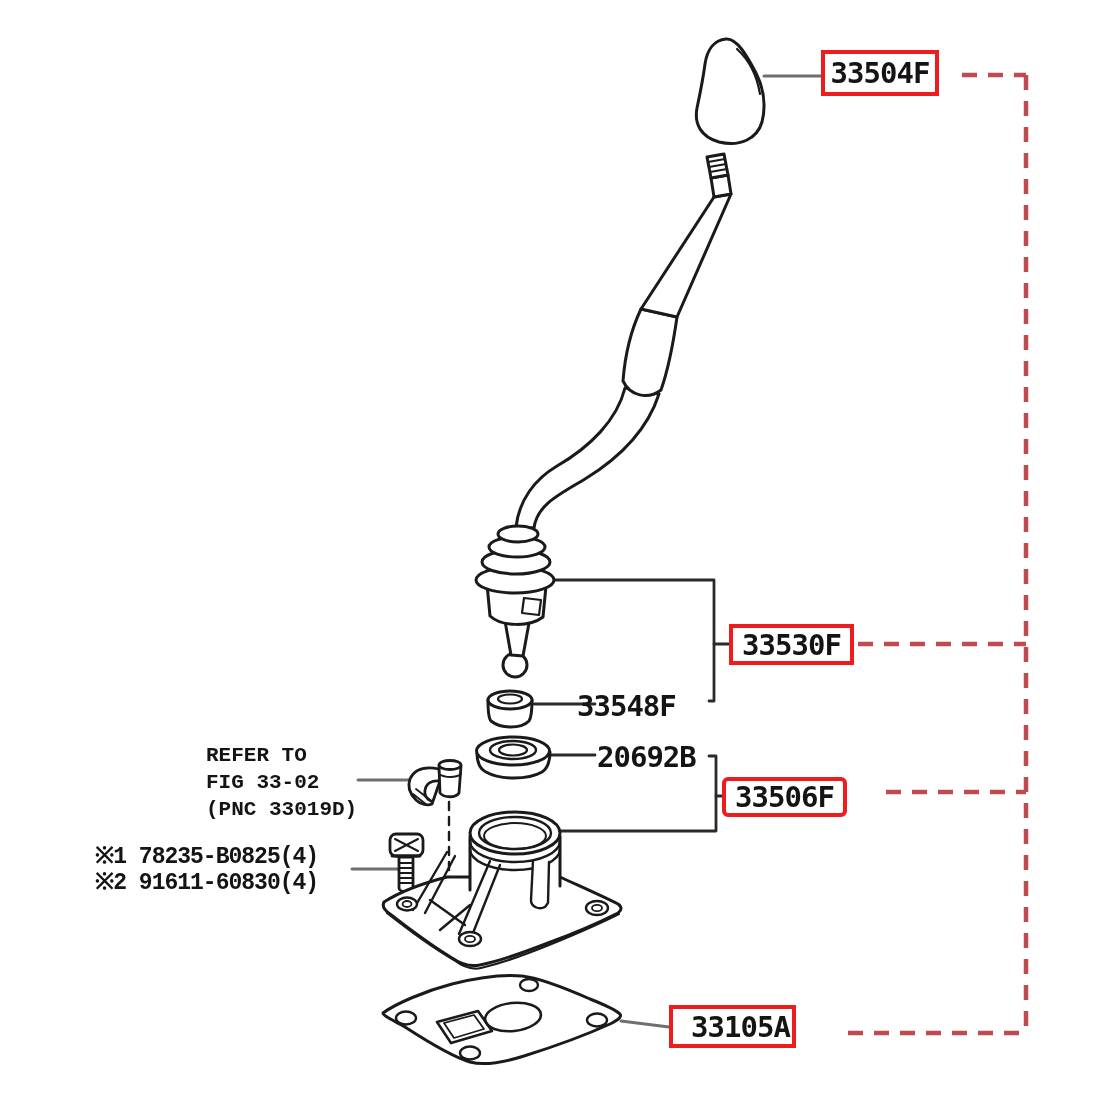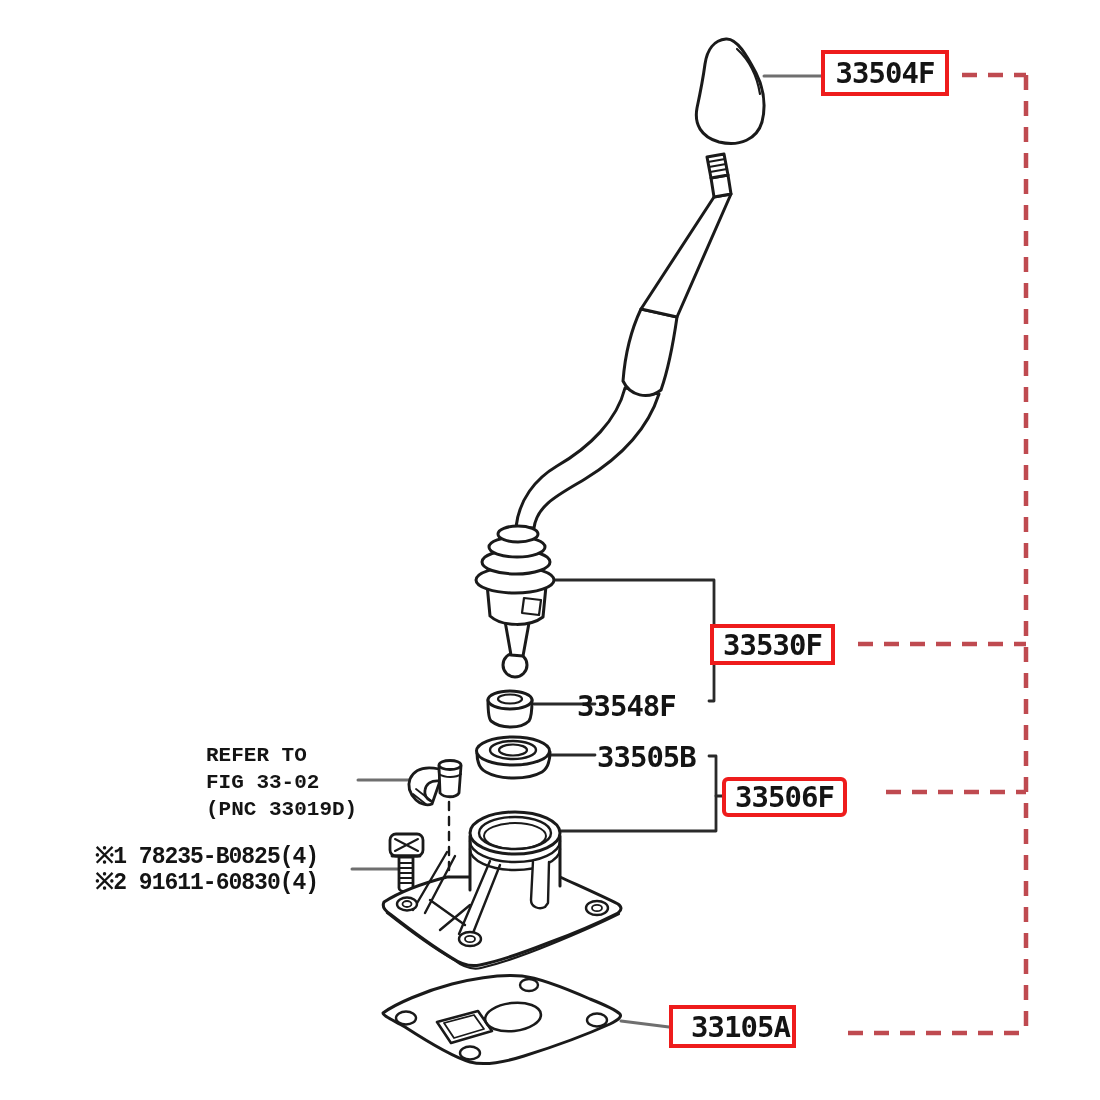--- a/index.html
+++ b/index.html
@@ -182,39 +182,39 @@
       <ellipse cx="513" cy="1017" rx="28" ry="14" transform="rotate(-6 513 1017)" stroke-width="2.6"></ellipse>
       <path d="M 437,1022 L 478,1011 L 492,1031 L 451,1043 Z" stroke-width="2.6"></path>
       <path d="M 444,1023 L 474,1015 L 484,1029 L 454,1038 Z" stroke-width="1.8"></path>
       <ellipse cx="529" cy="985" rx="9" ry="6" fill="#fff" stroke-width="2.4"></ellipse>
       <ellipse cx="406" cy="1018" rx="10" ry="6.5" fill="#fff" stroke-width="2.4"></ellipse>
       <ellipse cx="597" cy="1020" rx="10" ry="6.5" fill="#fff" stroke-width="2.4"></ellipse>
       <ellipse cx="470" cy="1053" rx="10" ry="6.5" fill="#fff" stroke-width="2.4"></ellipse>
     </g>
   </svg>
 
-  <div class="callout-box" style="left:821px;top:50px;width:128px;height:46px;">
+  <div class="callout-box" style="left:821px;top:50px;width:118px;height:46px;">
     <span>33504F</span>
   </div>
 
-  <div class="callout-box" style="left:710px;top:624px;width:125px;height:41px;">
+  <div class="callout-box" style="left:729px;top:624px;width:125px;height:41px;">
     <span>33530F</span>
   </div>
 
   <div class="callout-box" style="left:722px;top:777px;width:125px;height:40px;border-radius:6px;">
     <span>33506F</span>
   </div>
 
   <div class="callout-box" style="left:669px;top:1005px;width:127px;height:43px;padding-left:16px;">
     <span>33105A</span>
   </div>
 
   <div class="plain-label" style="left:577px;top:689px;">33548F</div>
 
-  <div class="plain-label" style="left:597px;top:740px;">33505B</div>
+  <div class="plain-label" style="left:597px;top:740px;">20692B</div>
 
   <div class="note-block" id="refer-note">
     <div>REFER TO</div>
     <div>FIG 33-02</div>
     <div>(PNC 33019D)</div>
   </div>
 
   <div class="note-block" id="bolt-note">
     <div>※1 78235-B0825(4)</div>
     <div>※2 91611-60830(4)</div>

